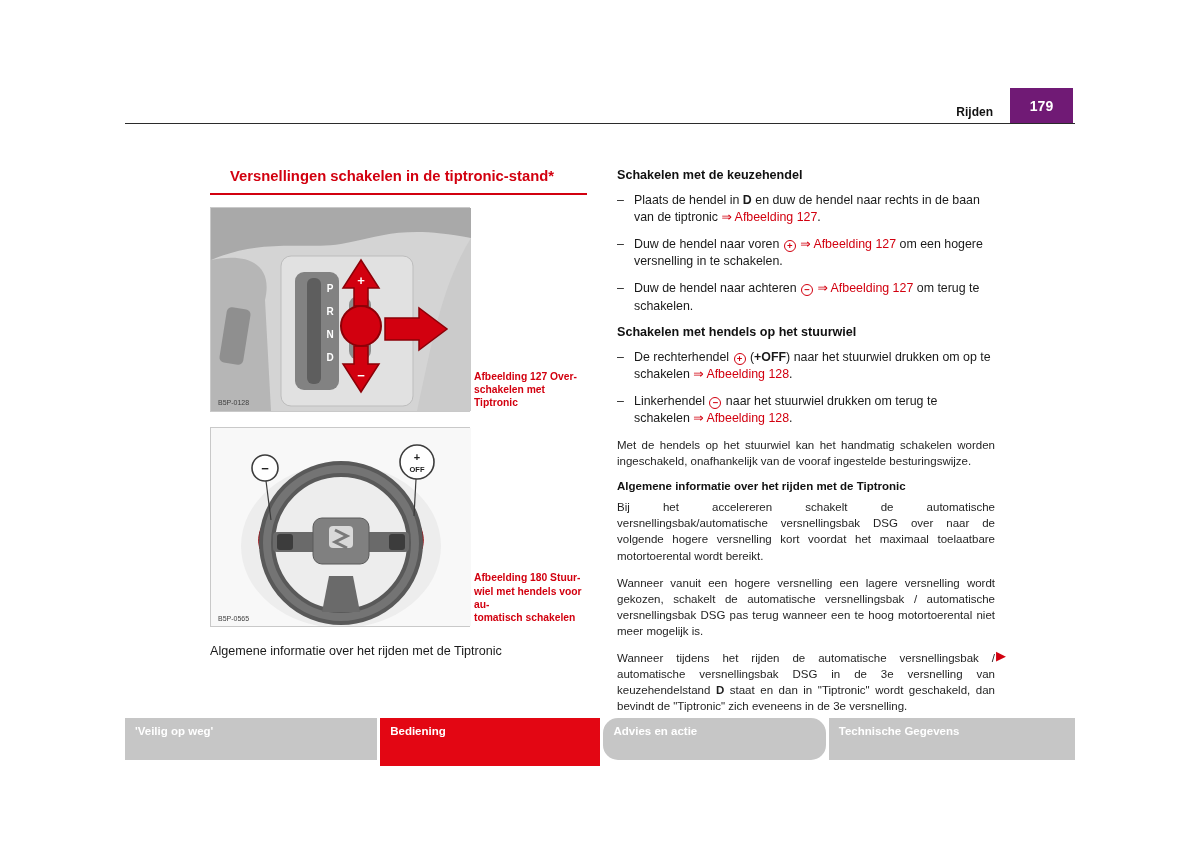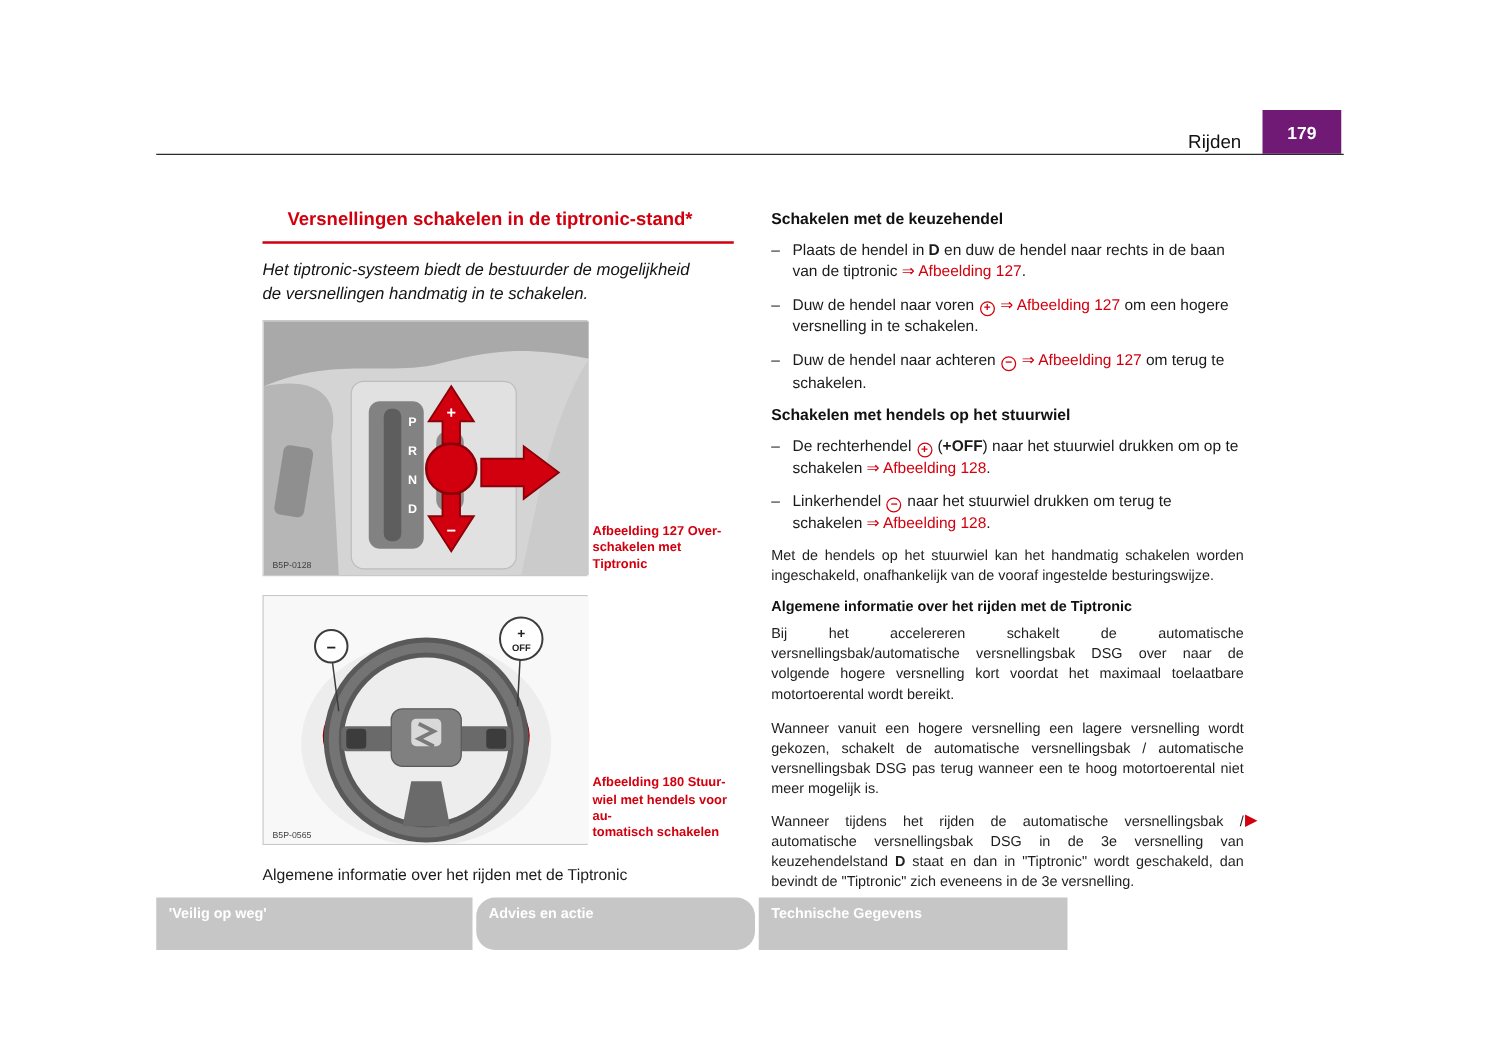--- a/index.html
+++ b/index.html
@@ -4,21 +4,21 @@
 <style>
   * { margin:0; padding:0; box-sizing:border-box; }
   html,body { width:1200px; height:845px; }
   body {
     position:relative; background:#ffffff; overflow:hidden;
     font-family:"Liberation Sans", sans-serif; color:#1a1a1a;
   }
 
   
   .header-rule { position:absolute; left:125px; top:123px; width:950px; height:1px; background:#2b2b2b; }
-  .header-label { position:absolute; right:207px; top:105px; font-weight:normal; font-size:15px; color:#111; }
+  .header-label { position:absolute; right:207px; top:105px; font-weight:bold; font-size:12px; color:#111; }
   .page-number-box {
     position:absolute; left:1010px; top:88px; width:63px; height:35px;
     background:#701a75; color:#fff; font-weight:bold; font-size:14px;
     display:flex; align-items:center; justify-content:center;
   }
 
   
   .left-col { position:absolute; left:210px; top:168px; width:377px; }
   .page-title { color:#d2000f; font-size:14.8px; font-weight:bold; line-height:1.2;margin-left:20px; }
   .title-rule { height:2px; background:#d2000f; margin-top:7px; }
@@ -73,22 +73,20 @@
 
 <span class="header-label">Rijden</span>
 <div class="page-number-box">
   <span>179</span>
 </div>
 <div class="header-rule"></div>
 
 <div class="left-col">
   <div class="page-title">Versnellingen schakelen in de tiptronic-stand*</div>
   <div class="title-rule"></div>
-  <p class="intro">Het tiptronic-systeem biedt de bestuurder de mogelijkheid
-de versnellingen handmatig in te schakelen.</p>
 
   <div class="figure-row">
     <div class="figure-img">
       <svg viewBox="0 0 260 203" width="260" height="203">
         <rect width="260" height="203" fill="#d4d4d4"></rect>
         <path d="M0,0 H260 V30 C200,18 175,26 140,34 C100,44 55,28 0,52 Z" fill="#a9a9a9"></path>
         <path d="M0,52 C40,44 62,58 54,92 L60,203 H0 Z" fill="#b6b6b6"></path>
         <rect x="12" y="100" width="24" height="56" rx="5" fill="#8f8f8f" transform="rotate(9 24 128)"></rect>
         <path d="M260,30 V203 H206 C220,140 230,78 260,30 Z" fill="#cbcbcb"></path>
         <rect x="70" y="48" width="132" height="150" rx="10" fill="#e1e1e1" stroke="#bdbdbd"></rect>
@@ -186,19 +184,22 @@
   <p class="para-small">Wanneer vanuit een hogere versnelling een lagere versnelling wordt gekozen, schakelt de automatische versnellingsbak / automatische versnellingsbak DSG pas terug wanneer een te hoog motortoerental niet meer mogelijk is.</p>
   <p class="para-small"><span>Wanneer tijdens het rijden de automatische versnellingsbak / automatische versnellingsbak DSG in de 3e versnelling van keuzehendelstand </span><span class="bold">D</span><span> staat en dan in "Tiptronic" wordt geschakeld, dan bevindt de "Tiptronic" zich eveneens in de 3e versnelling.</span></p>
 </div>
 
 <span class="continue-marker">▶</span>
 
 <div class="footer">
   <div class="footer-cell c1">
     <span>'Veilig op weg'</span>
   </div>
+  <div class="footer-cell c2 active">
+    <span>Bediening</span>
+  </div>
   <div class="footer-cell c3">
     <span>Advies en actie</span>
   </div>
   <div class="footer-cell c4">
     <span>Technische Gegevens</span>
   </div>
 </div>
 
 </body></html>

